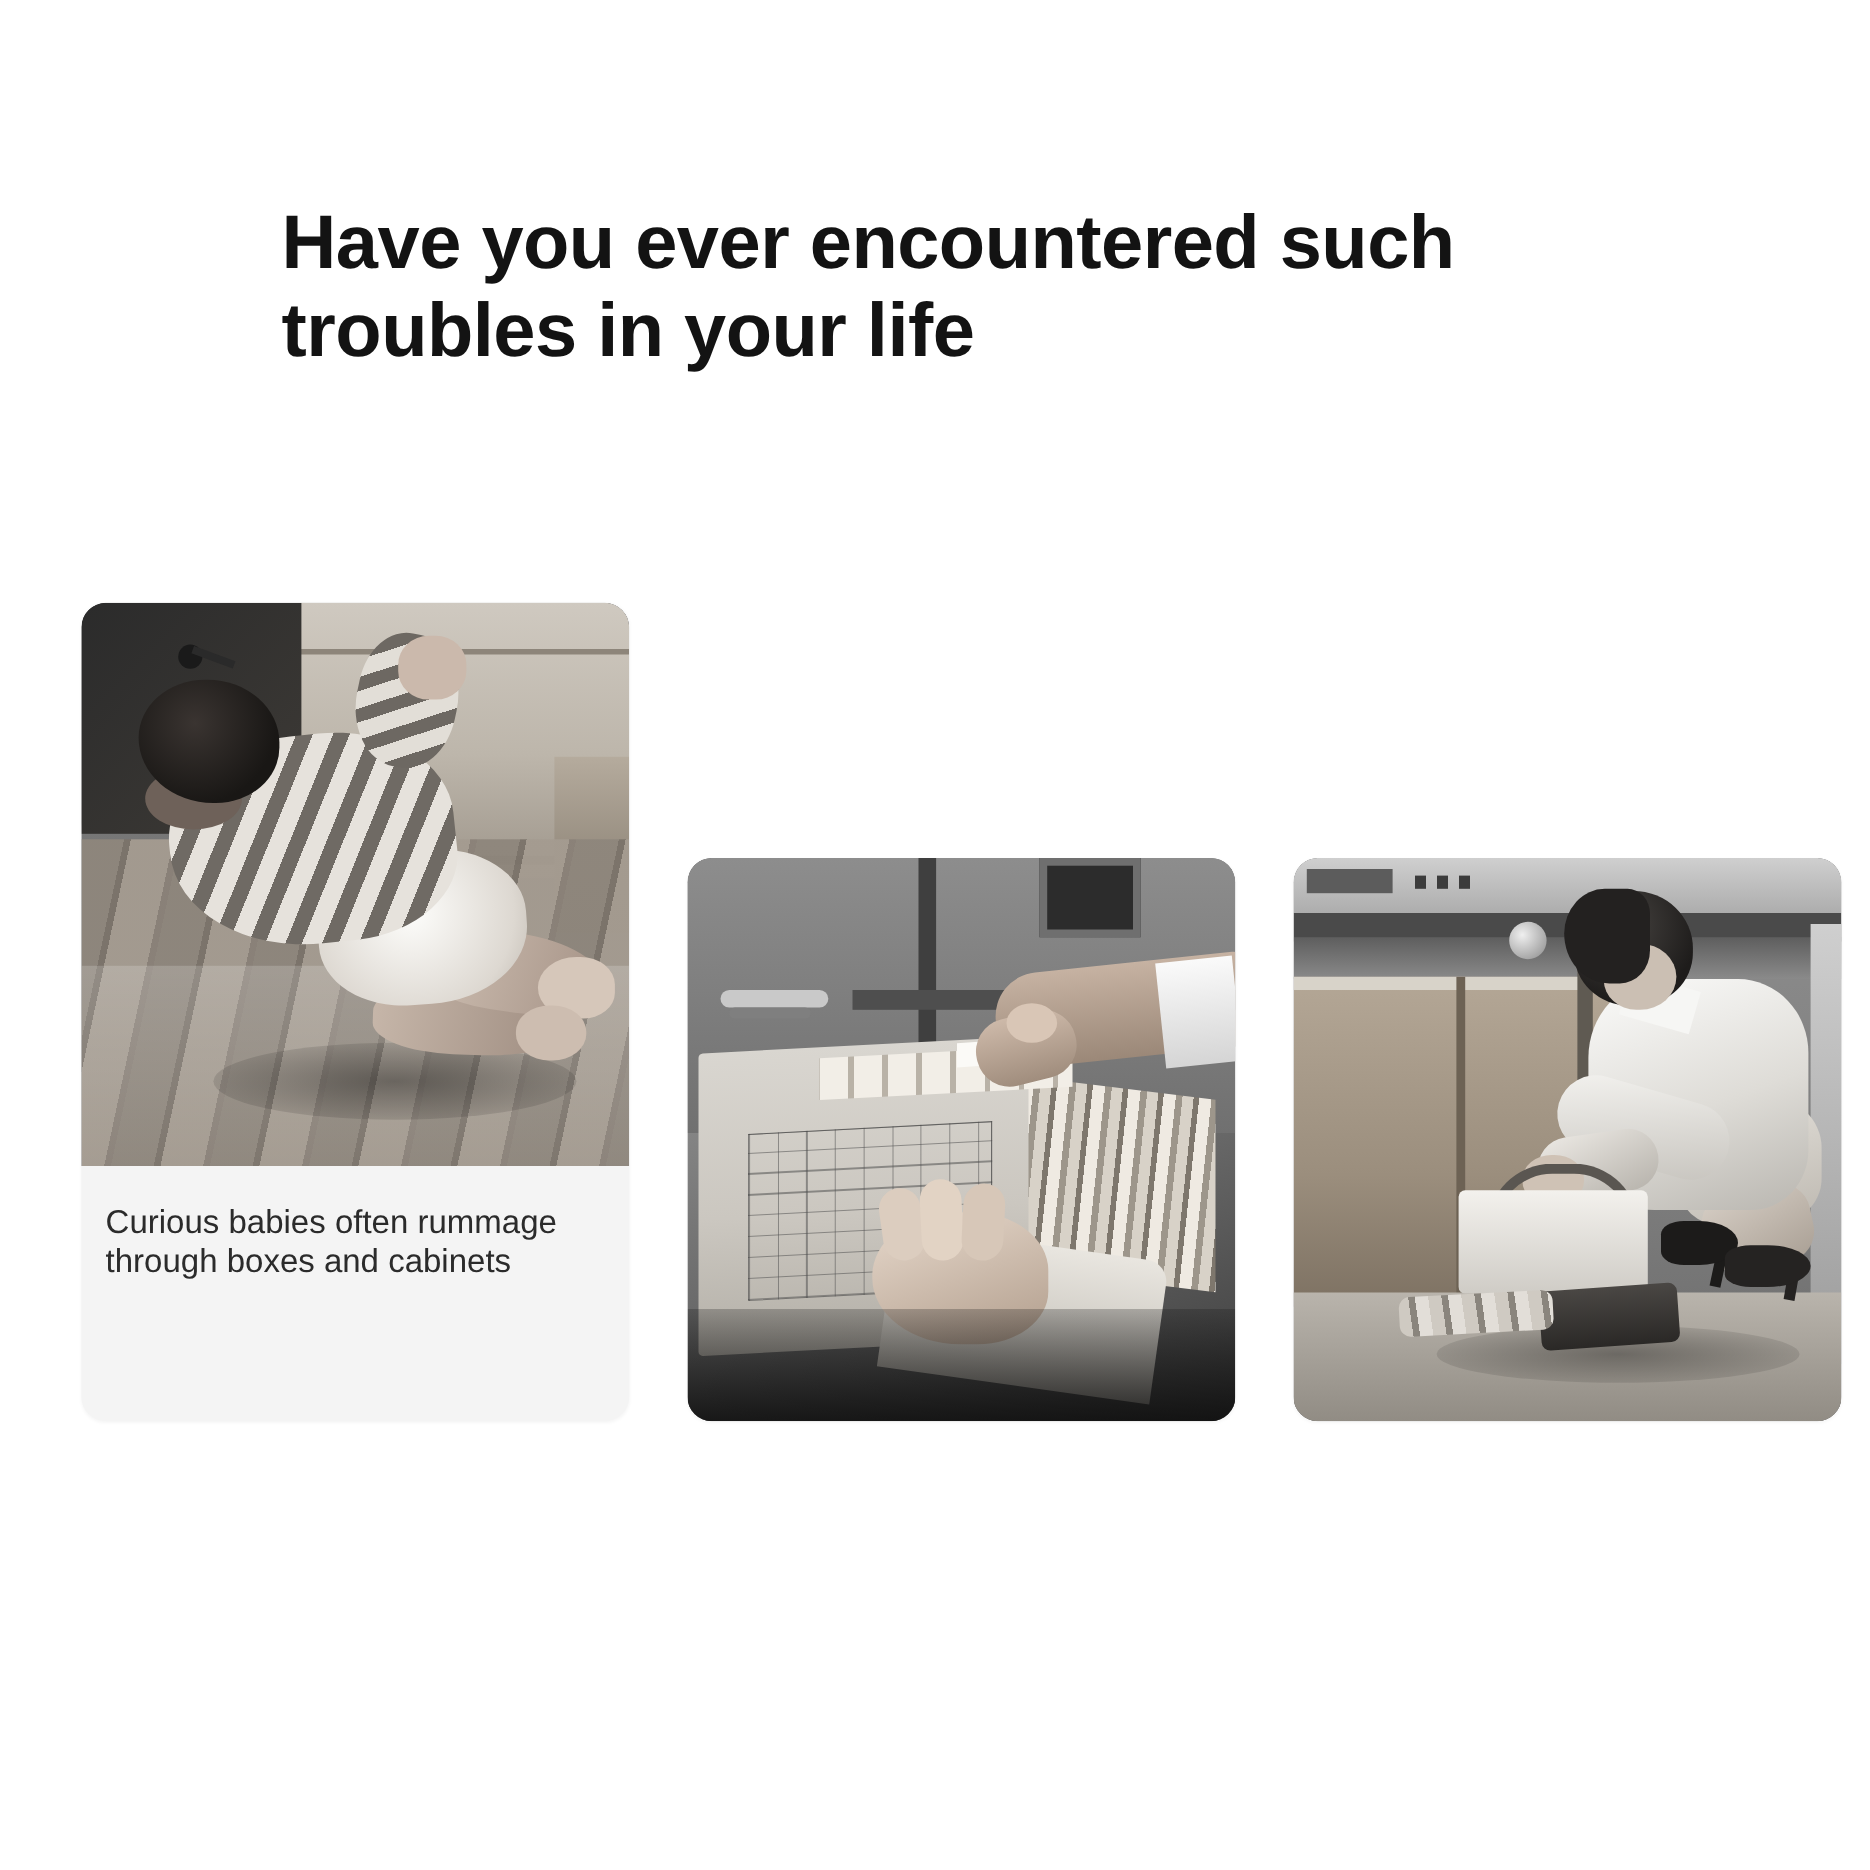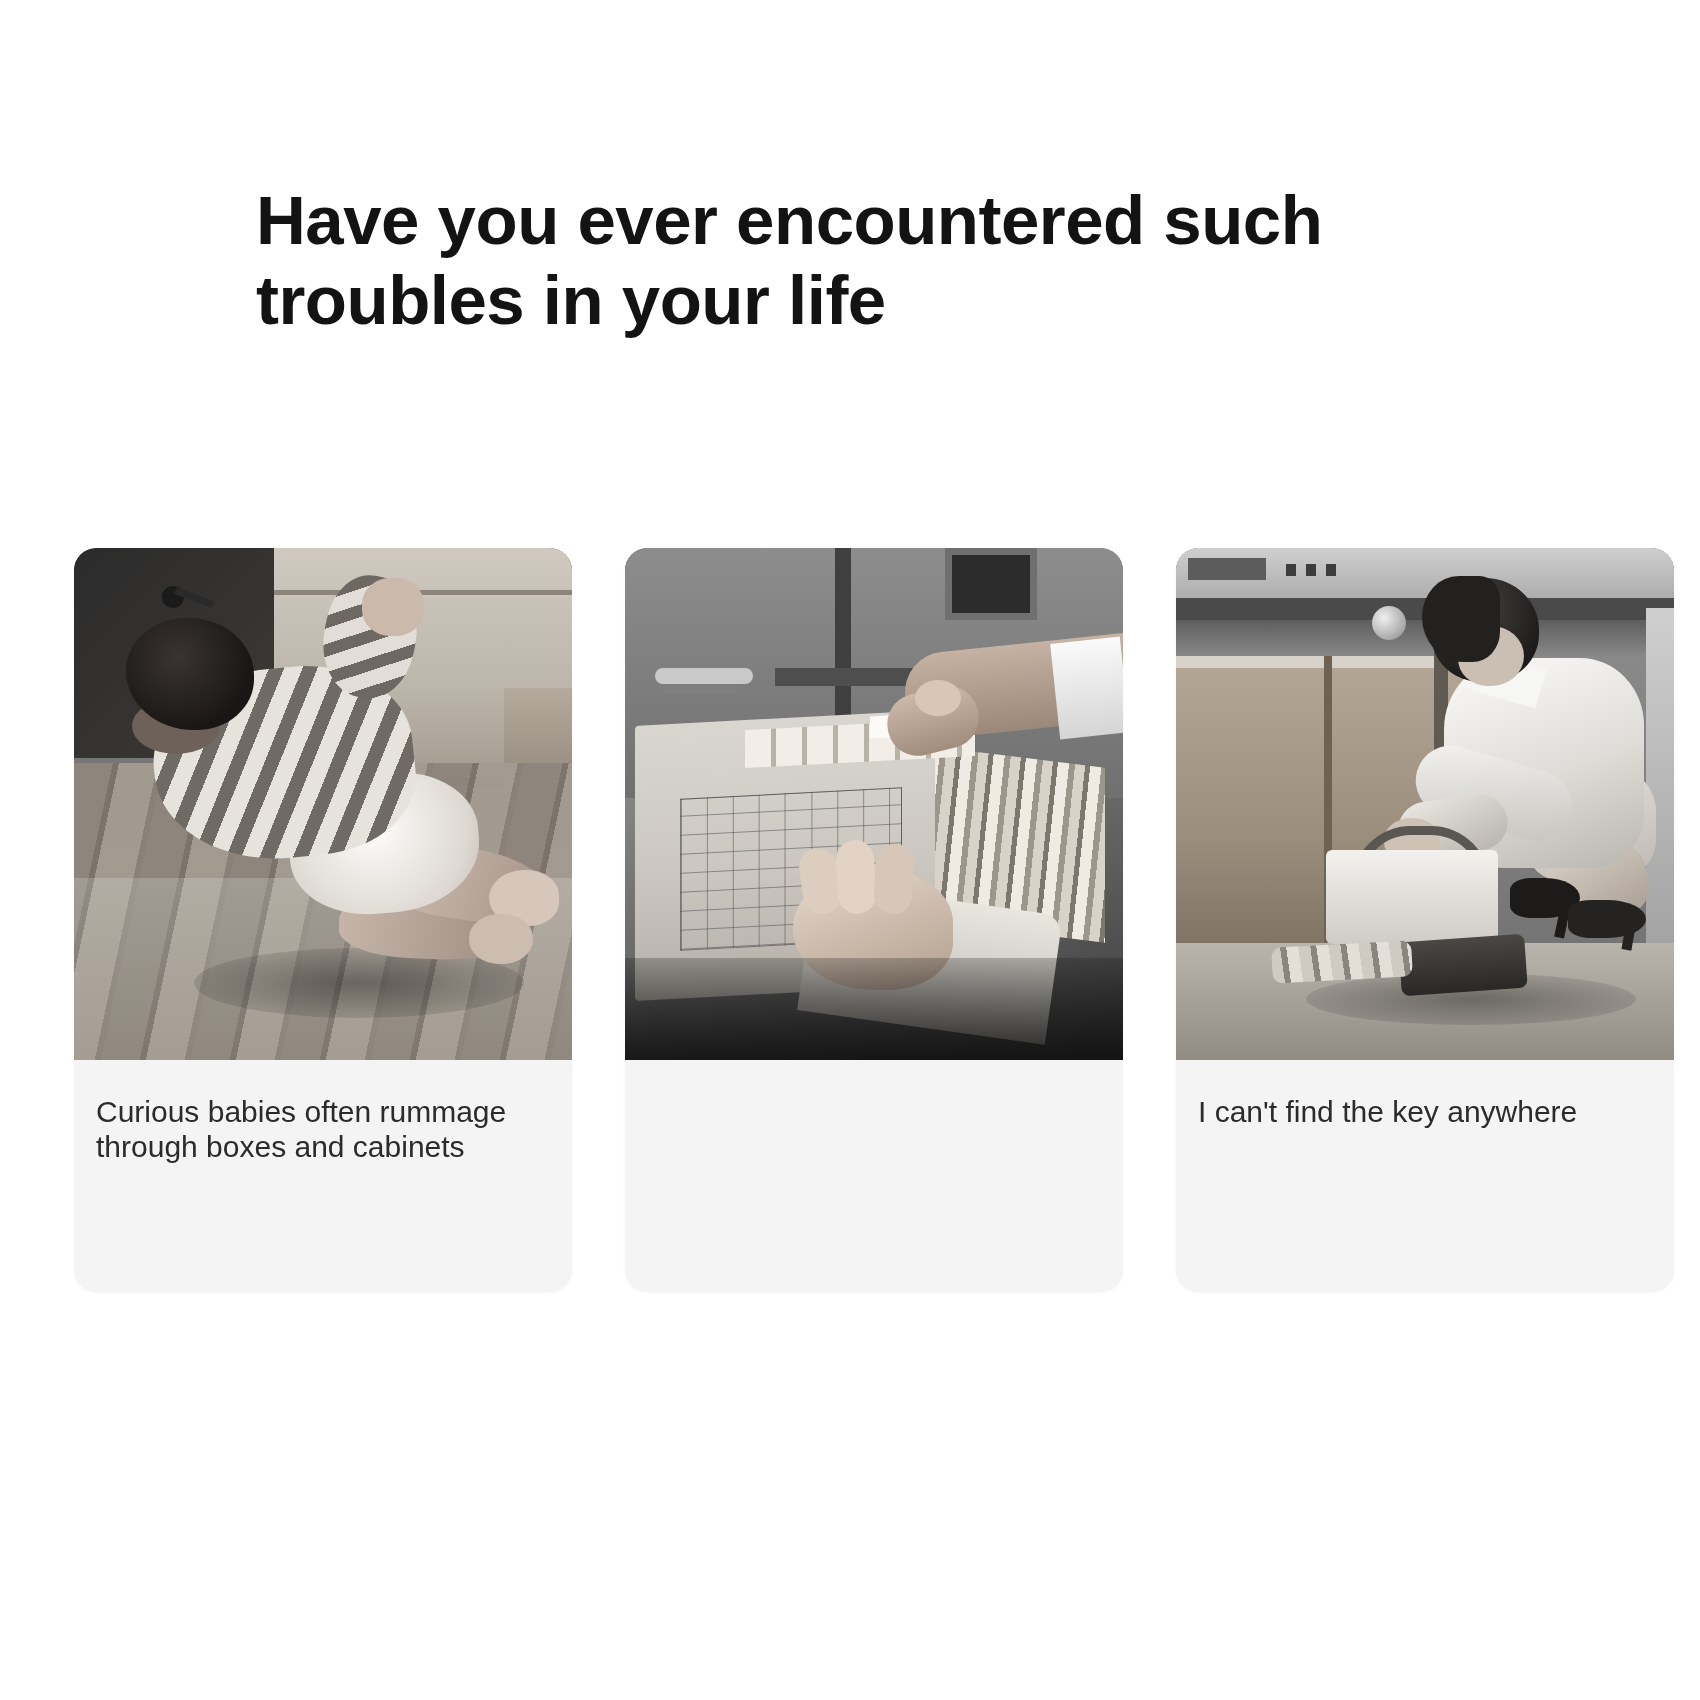--- a/index.html
+++ b/index.html
@@ -36,20 +36,21 @@
   }
 
   .cards {
     position: absolute;
     left: 50px;
     top: 548px;
     width: 1600px;
     display: flex;
     justify-content: flex-start;
     gap: 53px;
+    align-items: flex-end;
   }
 
   .card {
     width: 498px;
     border-radius: 22px;
     background: #f4f4f4;
     overflow: hidden;
     box-shadow: 0 1px 3px rgba(0,0,0,0.04);
   }
 
@@ -490,17 +491,16 @@
         <div class="ph p3-forearm"></div>
         <div class="ph p3-hand"></div>
         <div class="ph p3-head"></div>
         <div class="ph p3-face"></div>
         <div class="ph p3-hairfront"></div>
         <div class="ph p3-baghandle"></div>
         <div class="ph p3-bag"></div>
         <div class="ph p3-pouch"></div>
         <div class="ph p3-items"></div>
       </div>
-      <div class="card-caption">I can't find the key anywhere</div>
     </div>
 
   </div>
 </div>
 
 </body></html>

